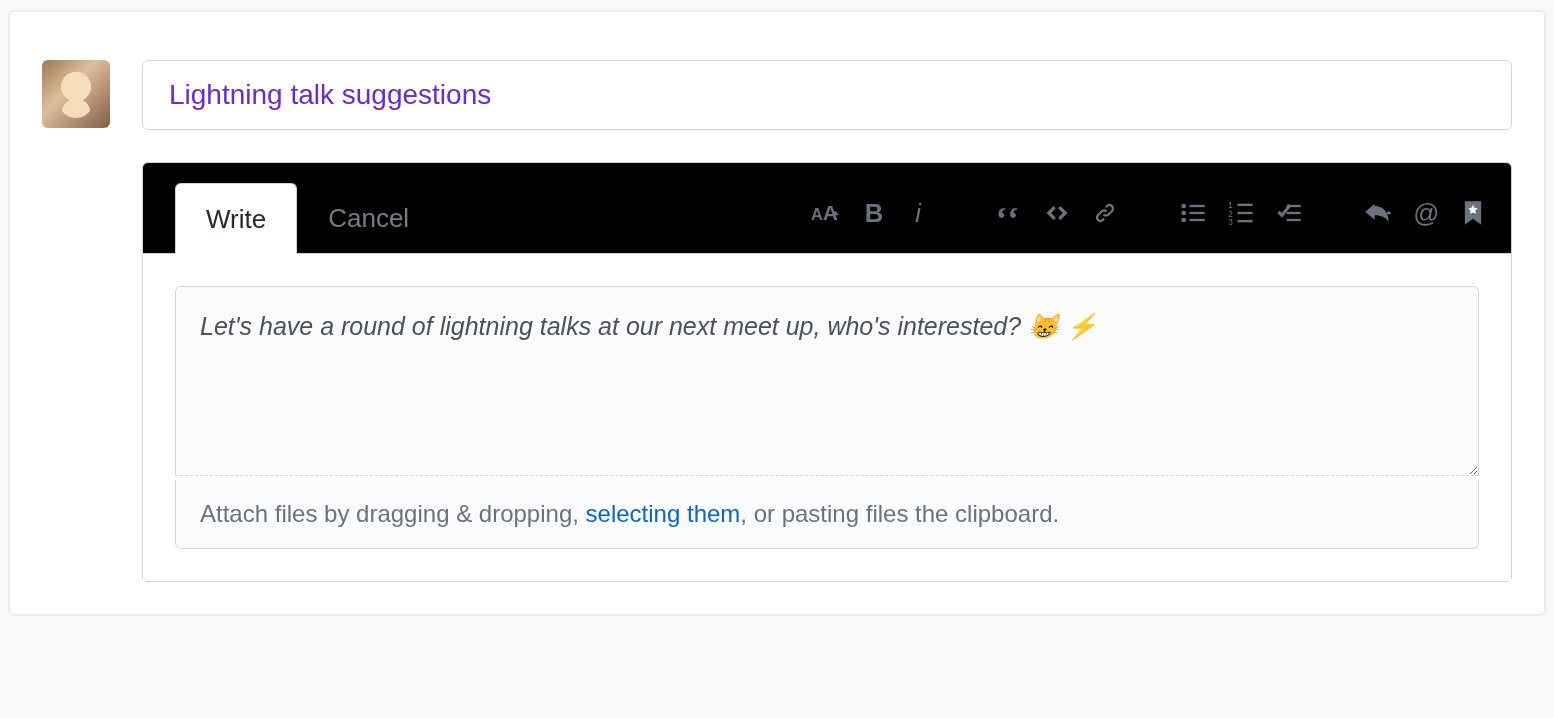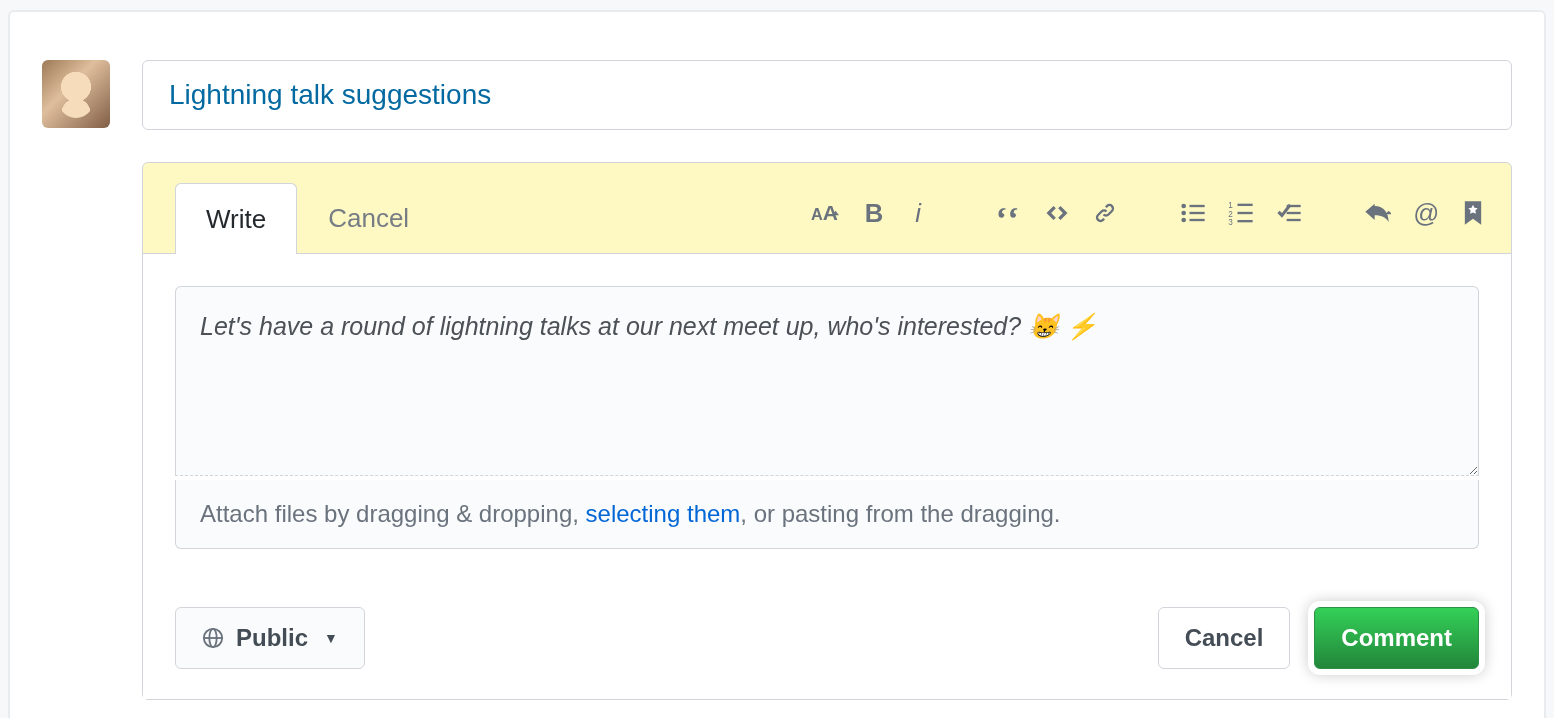--- a/index.html
+++ b/index.html
@@ -42,30 +42,30 @@
     border-radius: 50%;
   }
   .title-input {
     flex:1;
     margin-left: 32px;
     height: 68px;
     border: 1px solid #d1d5da;
     border-radius: 6px;
     padding: 0 26px;
     font-size: 28px;
-    color: #0369a1;
+    color: #6d28d9;
     background:#fff;
     outline:none;
   }
   .composer {
     margin-left: 100px;
     margin-top: 32px;
     border: 1px solid #d1d5da;
     border-radius: 6px;
-    background: #fef9c3;
+    background: #000000;
     position: relative;
   }
   .tabbar {
     display:flex;
     align-items:flex-end;
     height: 90px;
     border-bottom: 1px solid #d1d5da;
     padding: 0 18px 0 32px;
   }
   .tab {
@@ -258,33 +258,19 @@
               <path d="M5 2v20l7-5 7 5V2H5z"></path>
               <path fill="#fff" d="M12 5l1.2 2.5 2.8.4-2 2 .5 2.8L12 11.5 9.5 12.7l.5-2.8-2-2 2.8-.4z"></path>
             </svg>
         </span>
       </div>
     </div>
 
     <div class="body-wrap">
       <textarea class="textarea" style="">Let's have a round of lightning talks at our next meet up, who's interested? 😸 ⚡</textarea>
       <div class="attach">
-        <span>Attach files by dragging &amp; dropping, </span><a>selecting them</a><span>, or pasting from the dragging.</span>
+        <span>Attach files by dragging &amp; dropping, </span><a>selecting them</a><span>, or pasting files the clipboard.</span>
       </div>
     </div>
 
-    <div class="footer">
-      <button class="btn">
-        <svg class="globe-svg" viewBox="0 0 24 24" fill="#6a737d">
-            <circle cx="12" cy="12" r="10" fill="none" stroke="#6a737d" stroke-width="2"></circle>
-            <ellipse cx="12" cy="12" rx="4" ry="10" fill="none" stroke="#6a737d" stroke-width="2"></ellipse>
-            <line x1="2" y1="12" x2="22" y2="12" stroke="#6a737d" stroke-width="2"></line>
-          </svg>
-        <span>Public</span>
-        <span class="caret">▼</span>
-      </button>
-      <div class="spacer"></div>
-      <button class="btn btn-cancel">Cancel</button>
-      <button class="btn btn-primary">Comment</button>
-    </div>
 
   </div>
 </div>
 
 </body></html>

